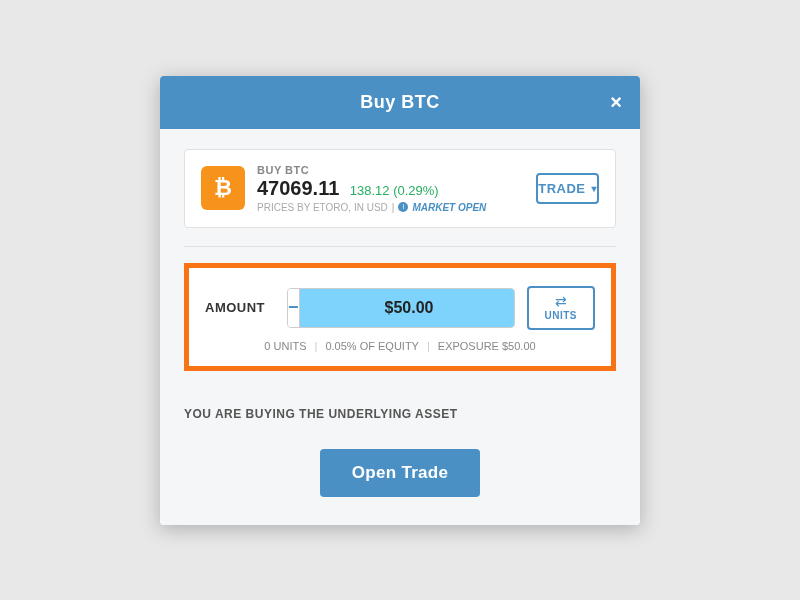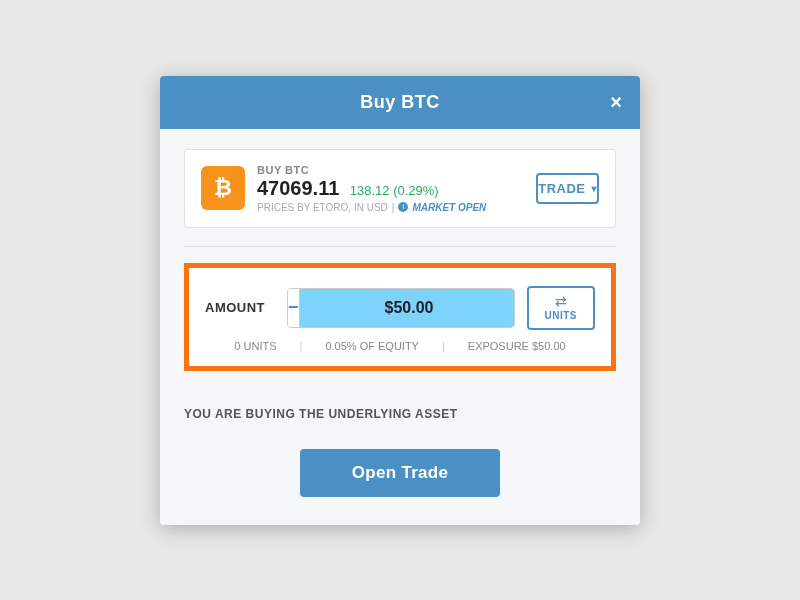--- a/index.html
+++ b/index.html
@@ -215,39 +215,39 @@
     .units-label {
       font-size: 10px;
       font-weight: bold;
       color: #4a90c4;
       letter-spacing: 0.5px;
     }
     .amount-meta {
       display: flex;
       align-items: flex-end;
       justify-content: center;
-      gap: 23px;
+      gap: 8px;
       margin-top: 10px;
       font-size: 11px;
       color: #888;
     }
     .meta-sep {
       color: #ccc;
     }
     .underlying-msg {
       text-align: left;
       font-size: 12px;
       font-weight: bold;
       color: #555;
       letter-spacing: 0.5px;
       padding: 20px 0 8px;
     }
     .open-trade-btn {
       display: block;
-      width: 200px;
+      width: 160px;
       margin: 20px auto 0;
       background: #4a90c4;
       color: #fff;
       border: none;
       border-radius: 4px;
       padding: 14px 0;
       font-size: 17px;
       font-weight: bold;
       cursor: pointer;
       text-align: center;

